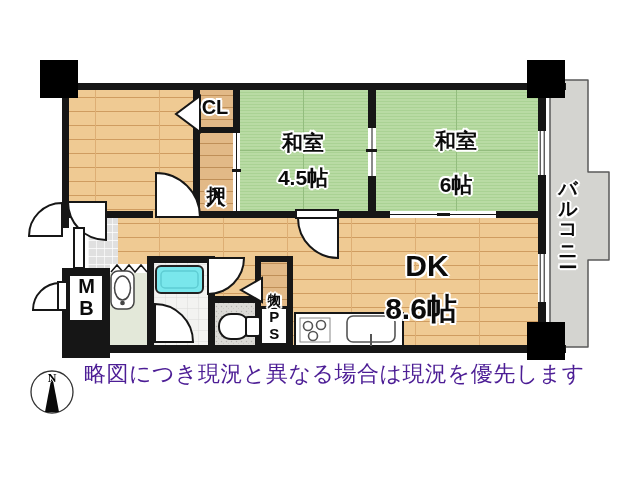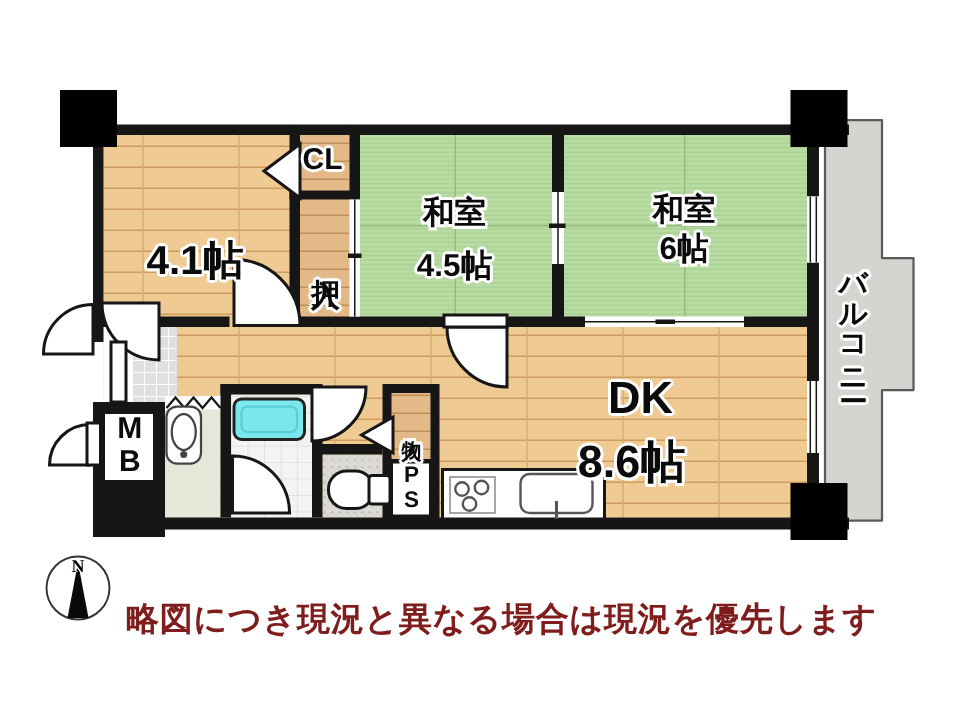--- a/index.html
+++ b/index.html
@@ -6,22 +6,22 @@
   .stage{position:relative;width:640px;height:480px;background:#fff;overflow:hidden;
          font-family:"Liberation Sans","DejaVu Sans",sans-serif;}
   svg{position:absolute;left:0;top:0;}
   .lbl{position:absolute;transform:translate(-50%,-50%);font-weight:700;color:#0b0b0b;
        white-space:nowrap;line-height:1.05;text-align:left;
        text-shadow:2px 0 #fff,-2px 0 #fff,0 2px #fff,0 -2px #fff,
                    1.5px 1.5px #fff,-1.5px 1.5px #fff,1.5px -1.5px #fff,-1.5px -1.5px #fff;}
   .vert{writing-mode:vertical-rl;text-orientation:upright;}
   .f27{font-size:27px;} .f26{font-size:21px;} .f30{font-size:30px;}
   .f19{font-size:19px;} .f15{font-size:15px;} .f13{font-size:13px;} .f20{font-size:20px;}
-  .disclaimer{position:absolute;left:84px;top:398px;font-size:22px;font-weight:700;
-              color:#7f1d1d;letter-spacing:0.5px;}
+  .disclaimer{position:absolute;left:84px;top:359px;font-size:22px;font-weight:400;
+              color:#4c1d95;letter-spacing:0.5px;}
   .north{position:absolute;left:52px;top:378px;transform:translate(-50%,-50%);
          font-family:"Liberation Serif","DejaVu Serif",serif;font-size:12px;font-weight:700;
          color:#000;text-shadow:1px 0 #fff,-1px 0 #fff,0 1px #fff,0 -1px #fff;}
 </style>
 </head>
 <body>
 
 <div class="stage">
 
   <svg width="640" height="480" viewBox="0 0 640 480">
@@ -181,27 +181,26 @@
       <rect x="527" y="60" width="38" height="38"></rect>
       <rect x="527" y="322" width="38" height="38"></rect>
     </g>
 
     <g>
       <circle cx="52" cy="392" r="21" fill="#fff" stroke="#333" stroke-width="1.3"></circle>
       <polygon points="52,375 45,412 59,412" fill="#0a0a0a"></polygon>
     </g>
   </svg>
 
-  <div class="lbl f27" style="left:130px;top:174px;">4.1帖</div>
 
   <div class="lbl f26" style="left:303px;top:143px;">和室</div>
   <div class="lbl f26" style="left:303px;top:178px;">4.5帖</div>
 
   <div class="lbl f26" style="left:456px;top:141px;">和室</div>
-  <div class="lbl f26" style="left:456px;top:167px;">6帖</div>
+  <div class="lbl f26" style="left:456px;top:185px;">6帖</div>
 
   <div class="lbl f30" style="left:421px;top:266px;padding-left:12px;">DK</div>
   <div class="lbl f30" style="left:421px;top:297px;margin-top:12px;">8.6帖</div>
 
   <div class="lbl f19 vert" style="left:568px;top:212px;letter-spacing:1px;">バルコニー</div>
 
   <div class="lbl f20" style="left:215px;top:107px;">CL</div>
   <div class="lbl f19 vert" style="left:216px;top:171px;">押入</div>
   <div class="lbl f13 vert" style="left:274px;top:283px;">物入</div>
   <div class="lbl f15 vert" style="left:274px;top:325px;text-shadow:none;">PS</div>

